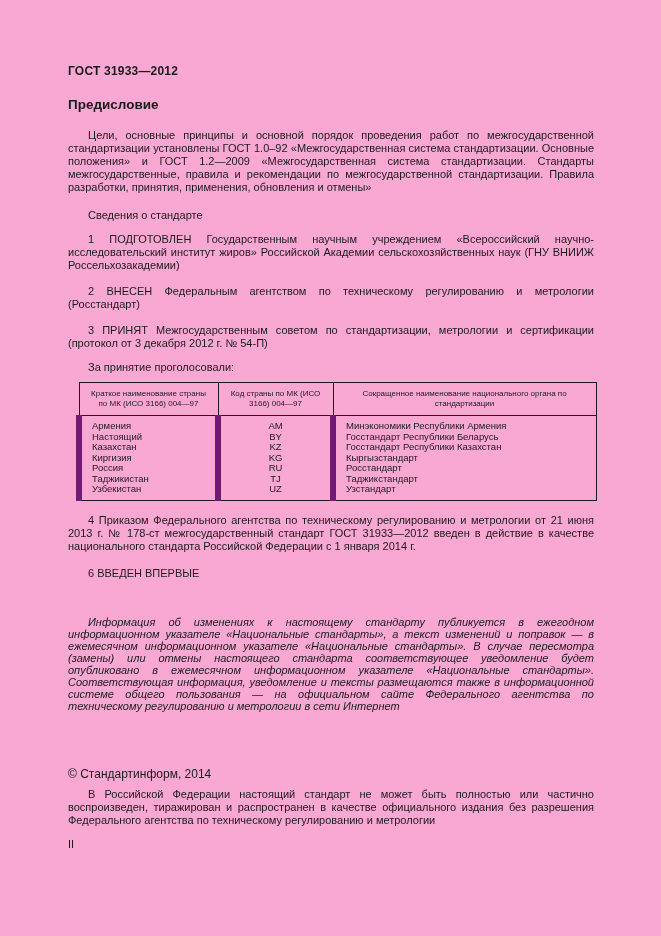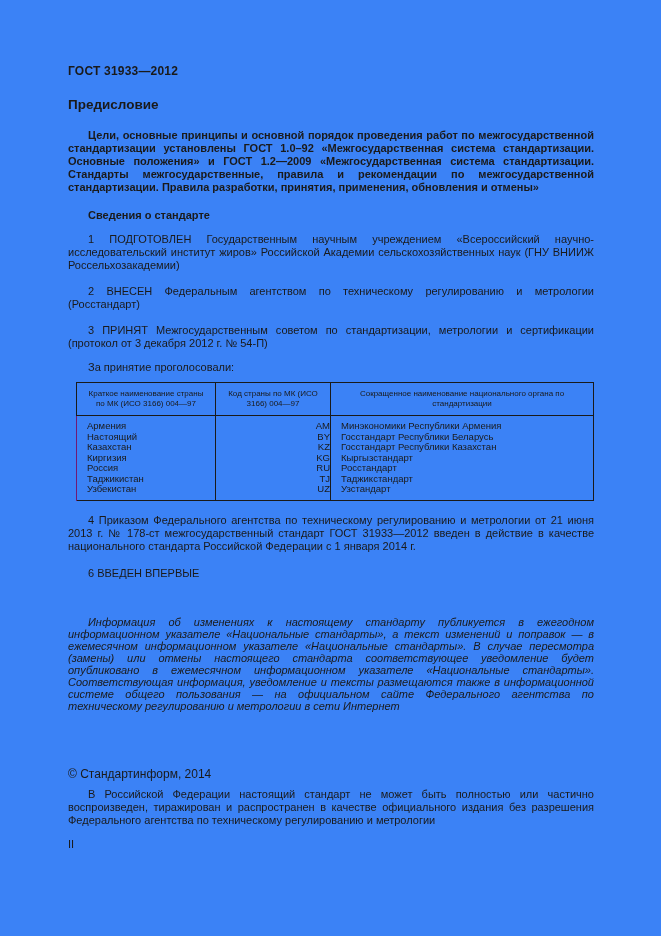--- a/index.html
+++ b/index.html
@@ -1,21 +1,21 @@
 <!DOCTYPE html>
 <html><head>
 <meta charset="utf-8">
 <style>
   html, body { margin: 0; padding: 0; }
   body { background: #ffffff; }
   .page {
     position: relative;
     width: 661px;
     height: 936px;
-    background: #3b82f6;
+    background: #f9a8d4;
     box-sizing: border-box;
     padding: 64px 67px 0 68px;
     font-family: "Liberation Sans", sans-serif;
     color: #1a1a1a;
     overflow: hidden;
   }
   .doc-code {
     font-size: 12px;
     font-weight: bold;
     letter-spacing: 0.2px;
@@ -26,24 +26,24 @@
     text-align: left;
     margin: 19px 0 0 0;
   }
   .para {
     font-size: 11px;
     line-height: 13px;
     text-align: justify;
     text-indent: 20px;
     margin: 13px 0 0 0;
   }
-  .intro { margin-top: 17px; font-weight: bold; }
+  .intro { margin-top: 17px; }
   .subheading {
     font-size: 11px;
-    font-weight: bold;
+    font-weight: normal;
     text-indent: 20px;
     margin: 15px 0 0 0;
   }
   .info-item-1 { margin-top: 12px; }
   .vote-label {
     font-size: 11px;
     line-height: 13px;
     text-indent: 20px;
     margin: 11px 0 0 0;
   }
@@ -62,32 +62,32 @@
     border-left: 1px solid #1a1a1a;
     border-right: 1px solid #1a1a1a;
     border-bottom: 1px solid #1a1a1a;
     font-weight: normal;
     font-size: 8px;
     line-height: 10px;
     text-align: center;
     padding: 6px 8px;
   }
   table.vote-table td {
-    border-left: 1px solid #701a75;
+    border-left: 6px solid #701a75;
     border-right: 1px solid #1a1a1a;
     font-size: 9.5px;
     line-height: 10.5px;
     padding: 0 4px 0 10px;
     white-space: nowrap;
     overflow: hidden;
   }
   .col-country { width: 139px; }
   .col-code { width: 115px; }
   .col-org { width: 263px; }
-  table.vote-table td.c-code { text-align: right; padding: 0; }
+  table.vote-table td.c-code { text-align: center; padding: 0; }
   table.vote-table tbody tr:first-child td { padding-top: 5px; }
   table.vote-table tbody tr:last-child td { padding-bottom: 5px; }
   .post-item-4 { margin-top: 13px; }
   .post-item-5 { margin-top: 16px; }
   .post-item-6 { margin-top: 14px; }
   .notice {
     font-size: 11px;
     line-height: 12px;
     font-style: italic;
     text-align: justify;

